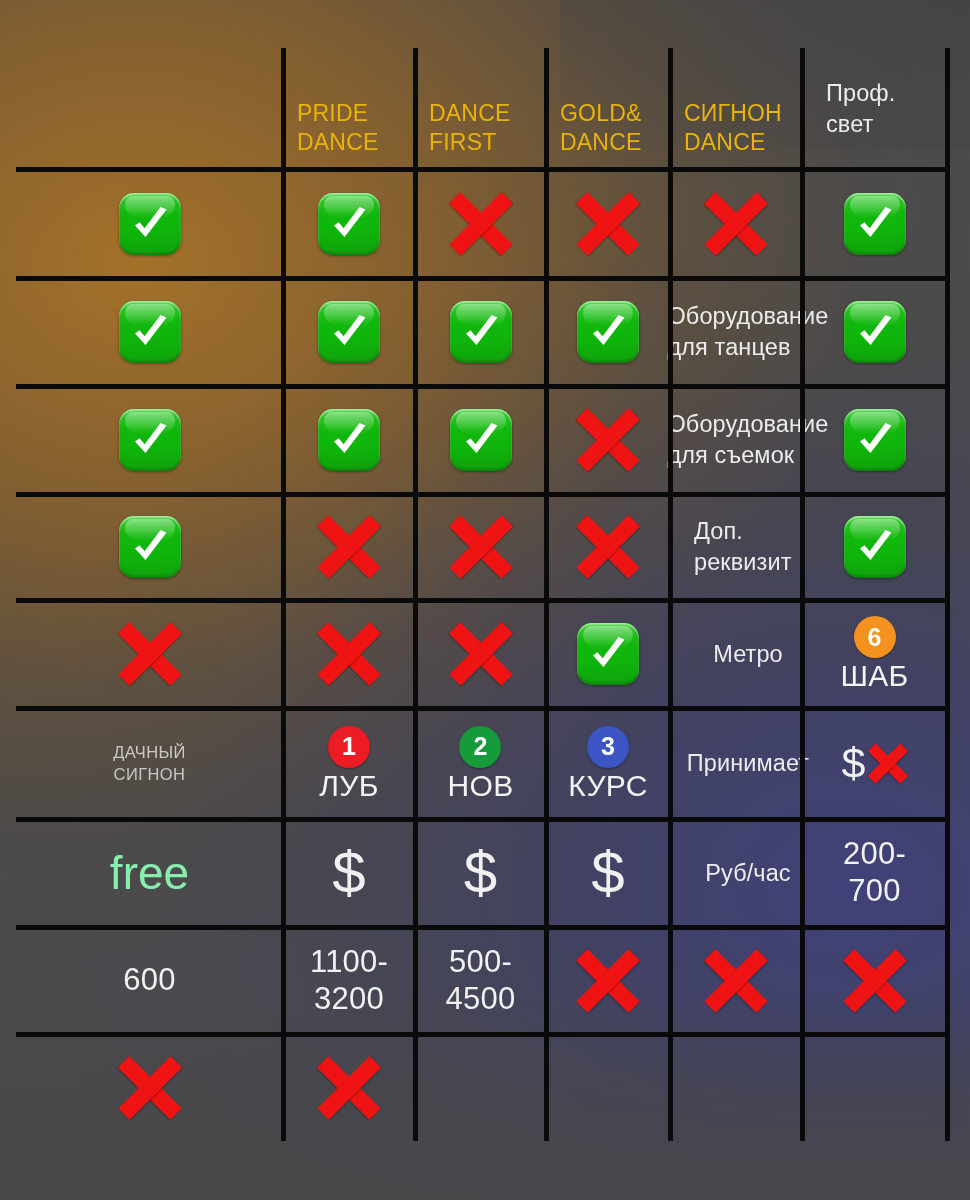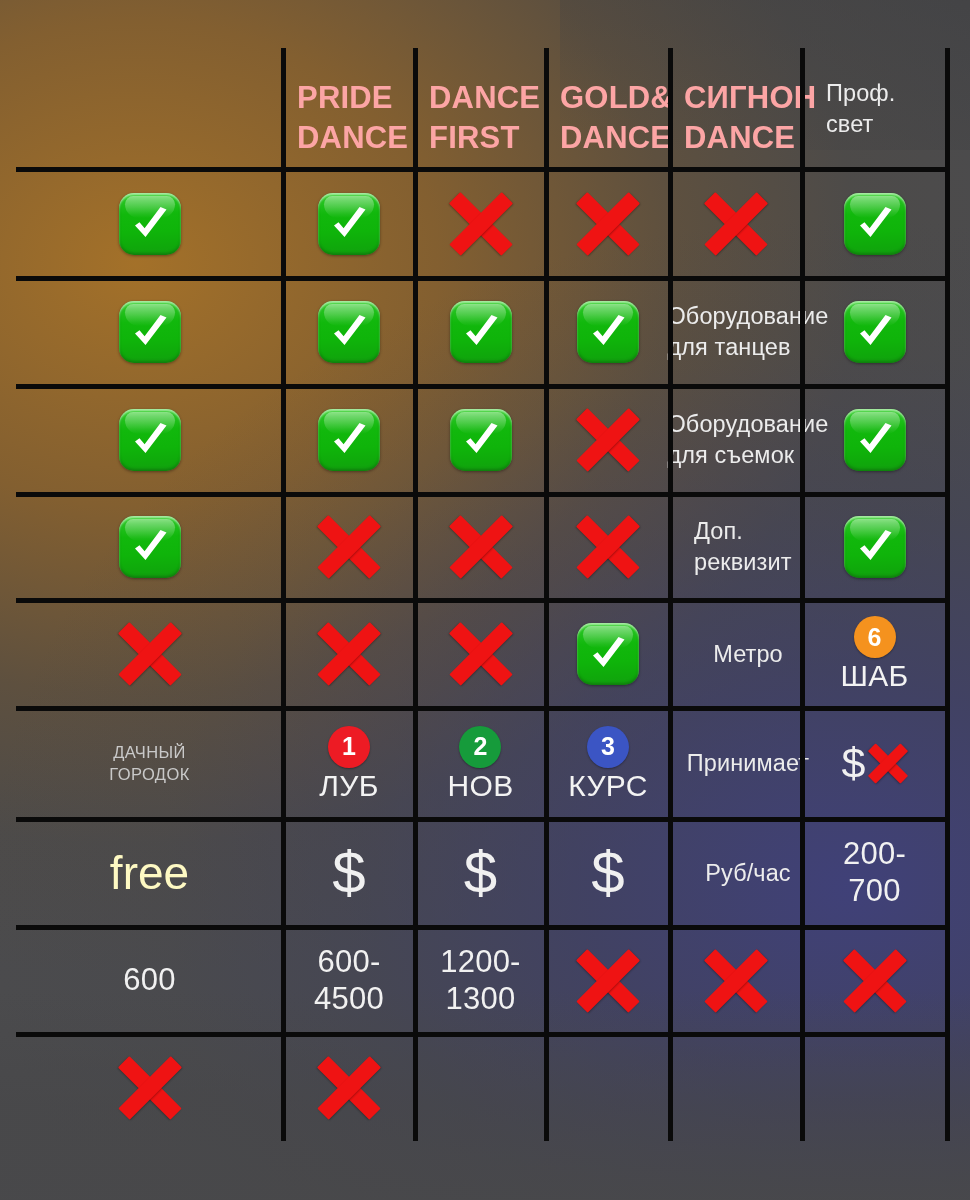--- a/index.html
+++ b/index.html
@@ -57,22 +57,22 @@
   }
   .cell.center{justify-content:center;}
   .cell.left{justify-content:center;padding-left:24px;}
 
   
   .vline{position:absolute;width:5px;background:#0a0a0a;}
   .hline{position:absolute;height:5px;background:#0c0c0c;}
 
   
   .hdr{
-    color:#fca5a5;font-size:31px;line-height:1.27;
-    letter-spacing:.2px;font-weight:700;
+    color:#eab308;font-size:23px;line-height:1.27;
+    letter-spacing:.2px;font-weight:400;
     padding-left:14px;padding-top:6px;white-space:pre-line;
     align-self:flex-end;padding-bottom:12px;
   }
   .rowlabel{
     color:#ececec;font-size:23.5px;line-height:1.3;font-weight:400;
     letter-spacing:.1px;white-space:pre-line;
   }
 
   
   .check{
@@ -112,21 +112,21 @@
   }
   .metro-name{color:#f3f3f3;font-size:30px;line-height:1.05;letter-spacing:.3px;}
   .dachny{
     color:#c9c9c9;font-size:16.5px;line-height:1.28;text-align:center;
     letter-spacing:.4px;white-space:pre-line;
   }
 
   
   .park-dollar{color:#f0f0f0;font-size:60px;line-height:1;font-weight:400;}
   .park-dollar.sm{font-size:43px;}
-  .park-free{color:#fef9c3;font-size:46px;line-height:1;}
+  .park-free{color:#86efac;font-size:46px;line-height:1;}
   .park-combo{display:flex;align-items:center;gap:4px;}
 
   
   .price{color:#f1f1f1;font-size:31px;line-height:1.18;text-align:center;white-space:pre-line;letter-spacing:.2px;}
 </style>
 </head>
 <body>
 
 <div id="bg-base"></div>
 <div id="bg-warm"></div>
@@ -337,21 +337,21 @@
       </div>
       <div class="cell center">
         <div class="metro">
           <div class="badge" style="background: rgb(245, 146, 30);">6</div>
           <div class="metro-name">ШАБ</div>
         </div>
       </div>
       <div class="cell center">
         <div class="metro">
           <div class="dachny">ДАЧНЫЙ
-ГОРОДОК</div>
+СИГНОН</div>
         </div>
       </div>
       <div class="cell center">
         <div class="metro">
           <div class="badge" style="background: rgb(237, 27, 36);">1</div>
           <div class="metro-name">ЛУБ</div>
         </div>
       </div>
       <div class="cell center">
         <div class="metro">
@@ -393,26 +393,26 @@
         <div class="rowlabel">Руб/час</div>
       </div>
       <div class="cell center">
         <div class="price">200-
 700</div>
       </div>
       <div class="cell center">
         <div class="price">600</div>
       </div>
       <div class="cell center">
-        <div class="price">600-
+        <div class="price">1100-
+3200</div>
+      </div>
+      <div class="cell center">
+        <div class="price">500-
 4500</div>
-      </div>
-      <div class="cell center">
-        <div class="price">1200-
-1300</div>
       </div>
       <div class="cell center">
         <div class="xmark">
           <i></i>
           <i></i>
         </div>
       </div>
       <div class="cell center">
         <div class="xmark">
           <i></i>

